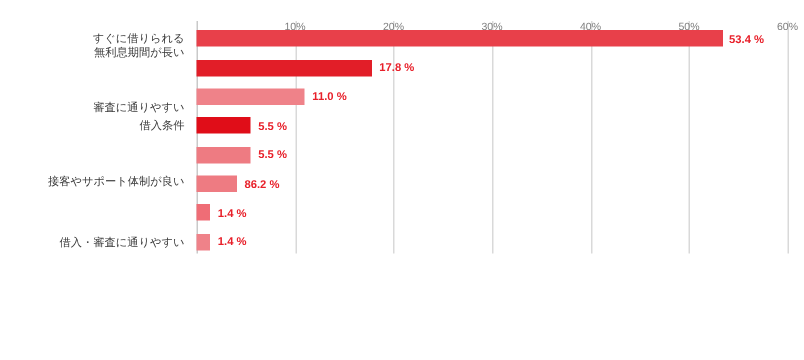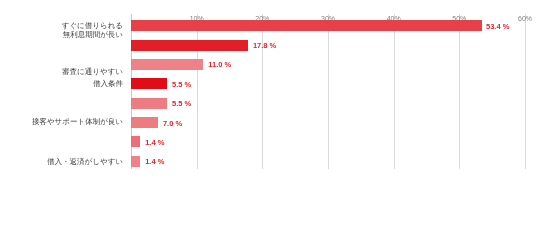--- a/index.html
+++ b/index.html
@@ -72,21 +72,21 @@
 <body>
 
 <div id="chart-root">
 
   <div class="labels">
       <div class="lbl" style="top: 6.1875px; color: rgb(58, 58, 58);">すぐに借りられる</div>
       <div class="lbl" style="top: 15px; color: rgb(58, 58, 58);">無利息期間が長い</div>
       <div class="lbl" style="top: 52px; color: rgb(58, 58, 58);">審査に通りやすい</div>
       <div class="lbl" style="top: 64.3125px; color: rgb(58, 58, 58);">借入条件</div>
       <div class="lbl" style="top: 103.062px; color: rgb(58, 58, 58); font-family: Liberation Mono, monospace;">接客やサポート体制が良い</div>
-      <div class="lbl" style="top: 141.812px; color: rgb(58, 58, 58);">借入・返済がしやすい</div>
+      <div class="lbl" style="top: 141.812px; color: rgb(58, 58, 58);">借入・審査に通りやすい</div>
     </div>
 
   <div class="plot">
     <div class="grid-layer">
         <div class="gridline zero" style="left: 0px;"></div>
         <div class="gridline" style="left: 65.6667px; background: rgb(217, 217, 217);"></div>
         <div class="gridline" style="left: 131.333px; background: rgb(217, 217, 217);"></div>
         <div class="gridline" style="left: 197px; background: rgb(217, 217, 217);"></div>
         <div class="gridline" style="left: 262.667px; background: rgb(217, 217, 217);"></div>
         <div class="gridline" style="left: 328.333px; background: rgb(217, 217, 217);"></div>
@@ -105,21 +105,21 @@
         <div class="bar-value" style="left: 355px; top: 11.6875px; color: rgb(232, 32, 42); text-align: center;">53.4 %</div>
         <div class="bar" style="top: 25.5625px; width: 116.887px; height: 11px; background: rgb(226, 30, 40);"></div>
         <div class="bar-value" style="left: 121.887px; top: 31.0625px; color: rgb(232, 32, 42); text-align: right;">17.8 %</div>
         <div class="bar" style="top: 44.9375px; width: 72.2333px; height: 11px; background: rgb(239, 130, 137);"></div>
         <div class="bar-value" style="left: 77.2333px; top: 50.4375px; color: rgb(232, 32, 42);">11.0 %</div>
         <div class="bar" style="top: 64.3125px; width: 36.1167px; height: 11px; background: rgb(224, 13, 24);"></div>
         <div class="bar-value" style="left: 41.1167px; top: 69.8125px; color: rgb(232, 32, 42);">5.5 %</div>
         <div class="bar" style="top: 83.6875px; width: 36.1167px; height: 11px; background: rgb(238, 123, 130);"></div>
         <div class="bar-value" style="left: 41.1167px; top: 89.1875px; color: rgb(232, 32, 42);">5.5 %</div>
         <div class="bar" style="top: 103.062px; width: 26.9233px; height: 11px; background: rgb(238, 123, 130);"></div>
-        <div class="bar-value" style="left: 31.9233px; top: 108.562px; color: rgb(232, 32, 42);">7.0 %</div>
+        <div class="bar-value" style="left: 31.9233px; top: 108.562px; color: rgb(232, 32, 42);">86.2 %</div>
         <div class="bar" style="top: 122.438px; width: 9.19333px; height: 11px; background: rgb(239, 109, 118);"></div>
         <div class="bar-value" style="left: 14.1933px; top: 127.938px; color: rgb(232, 32, 42);">1.4 %</div>
         <div class="bar" style="top: 141.812px; width: 9.19333px; height: 11px; background: rgb(239, 130, 137);"></div>
         <div class="bar-value" style="left: 14.1933px; top: 147.312px; color: rgb(232, 32, 42);">1.4 %</div>
       </div>
   </div>
 
 </div>
 
 </body></html>

